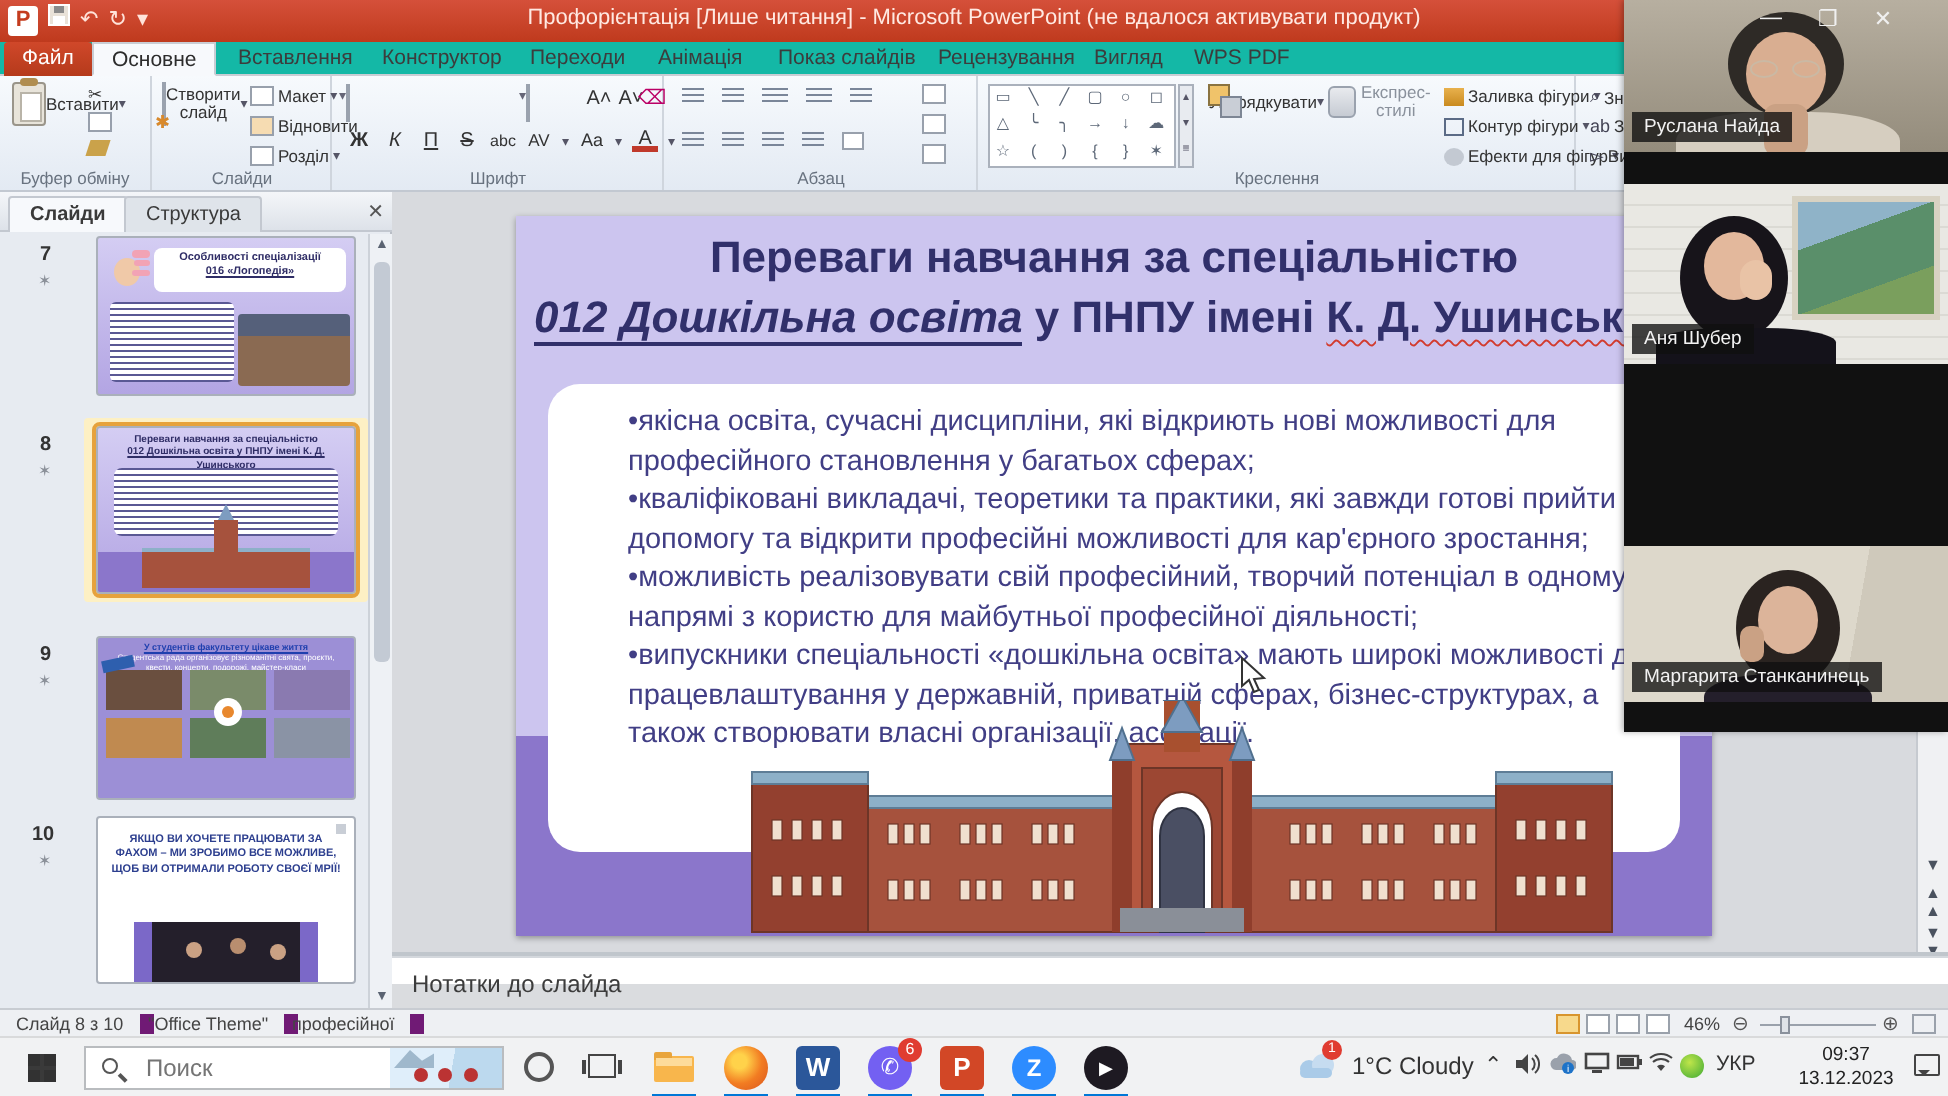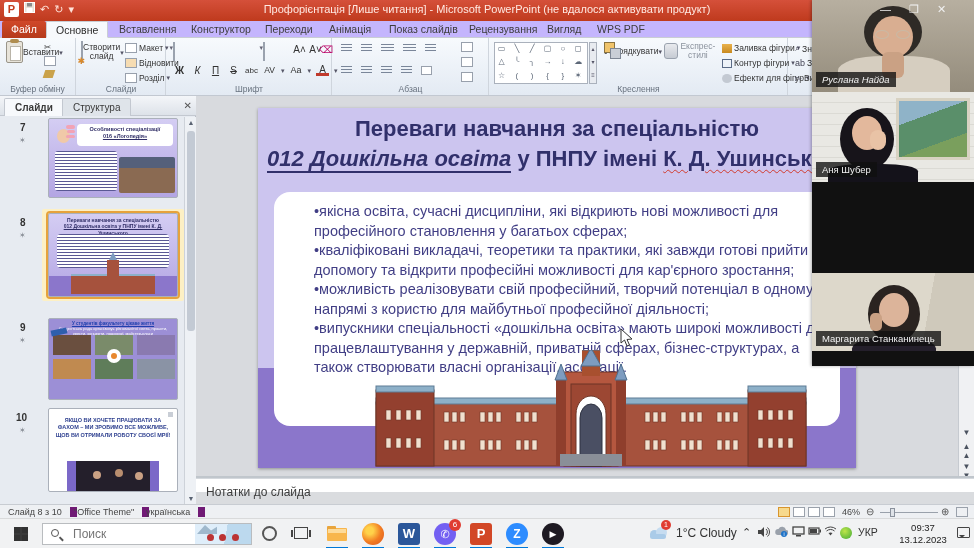--- a/index.html
+++ b/index.html
@@ -15,21 +15,21 @@
   #titlebar { left:0; top:0; width:974px; height:21px;
     background:linear-gradient(#d5503a,#bf3a1d); color:#fff; }
   #titlebar .title { position:absolute; left:0; right:0; top:3px; text-align:center;
     font-size:11px; color:#ffe9e2; white-space:nowrap; }
   .qat { position:absolute; left:4px; top:2px; display:flex; gap:5px; align-items:center; }
   .qat .pp-logo { width:15px; height:15px; background:#fff; border-radius:2px; color:#c43c1e;
     font-weight:bold; font-size:11px; text-align:center; line-height:15px; }
   .qat .qbtn { color:#ffe3da; font-size:11px; line-height:15px; }
 
   
-  #tabrow { left:0; top:21px; width:974px; height:17px; background:#c4b5fd; border-bottom:1px solid #c9cdd4; }
+  #tabrow { left:0; top:21px; width:974px; height:17px; background:#14b8a6; border-bottom:1px solid #c9cdd4; }
   .rtab { position:absolute; top:0; height:17px; line-height:17px; font-size:10.5px; color:#3c3c3c;
     padding:0 9px; white-space:nowrap; }
   .rtab.file { background:linear-gradient(#d0482a,#b53a1b); color:#fff; border-radius:2px 2px 0 0; }
   .rtab.active { background:#f7f9fc; border:1px solid #c9cdd4; border-bottom:1px solid #f7f9fc; color:#2c2c2c; }
 
   
   #ribbon { left:0; top:38px; width:974px; height:58px;
     background:linear-gradient(#f7fafd,#e3eaf3); border-bottom:1px solid #c2c8d1; }
   .rgroup { position:absolute; top:0; height:57px; border-right:1px solid #cfd5dd; }
   .glabel { position:absolute; bottom:1px; left:0; right:0; text-align:center;
@@ -493,21 +493,21 @@
   </div>
 
   <div class="abs" id="splitter"></div>
   <div class="abs" id="notes">
     <span class="ph">Нотатки до слайда</span>
   </div>
 
   <div class="abs" id="statusbar">
     <span class="seg" style="left:0;">Слайд 8 з 10</span>
     <span class="seg" style="left:66px;">"Office Theme"</span>
-    <span class="seg" style="left:138px;">українська</span>
+    <span class="seg" style="left:138px;">професійної</span>
     <span class="viewico on" style="left:778px;"></span>
     <span class="viewico" style="left:793px;"></span>
     <span class="viewico" style="left:808px;"></span>
     <span class="viewico" style="left:823px;"></span>
     <span class="abs" style="left:842px;top:2px;font-size:9px;color:#444;">46%</span>
     <span class="abs" style="left:866px;top:1px;font-size:10px;color:#555;">⊖</span>
     <span class="zoomline" style="left:880px;width:58px;"></span>
     <span class="zoomthumb" style="left:890px;"></span>
     <span class="abs" style="left:941px;top:1px;font-size:10px;color:#555;">⊕</span>
     <span class="viewico" style="left:956px;background:#eef0f3;"></span>
@@ -606,21 +606,21 @@
     <span class="tray" style="left:858px;font-size:10.5px;">УКР</span>
     <div class="clock">
       <div>09:37</div>
       <div>13.12.2023</div>
     </div>
     <span class="actioncenter"></span>
   </div>
 
   <div class="abs" id="meeting">
 
-    <div class="tile" style="top:0;height:92px;background:linear-gradient(#b7afa0,#948c7c);font-style:italic;">
+    <div class="tile" style="top:0;height:76px;background:linear-gradient(#b7afa0,#948c7c);">
       <span class="head" style="left:52px;top:6px;width:58px;height:52px;background:#2e2a26;"></span>
       <span class="head" style="left:61px;top:16px;width:40px;height:42px;background:#d9ae91;"></span>
       <span class="abs" style="left:63px;top:30px;width:14px;height:9px;border:1.5px solid #cab9a4;border-radius:50%;"></span>
       <span class="abs" style="left:84px;top:30px;width:14px;height:9px;border:1.5px solid #cab9a4;border-radius:50%;"></span>
       <span class="bodyshape" style="left:26px;top:56px;width:112px;height:36px;background:#d6cec0;"></span>
       <span class="abs" style="left:70px;top:52px;width:22px;height:26px;background:#caa184;border-radius:6px;"></span>
       <span class="vname">Руслана Найда</span>
     </div>
 
     <div class="tile" style="top:92px;height:90px;background:repeating-linear-gradient(#e9e8e3 0 10px,#dbdad4 10px 11px);">

